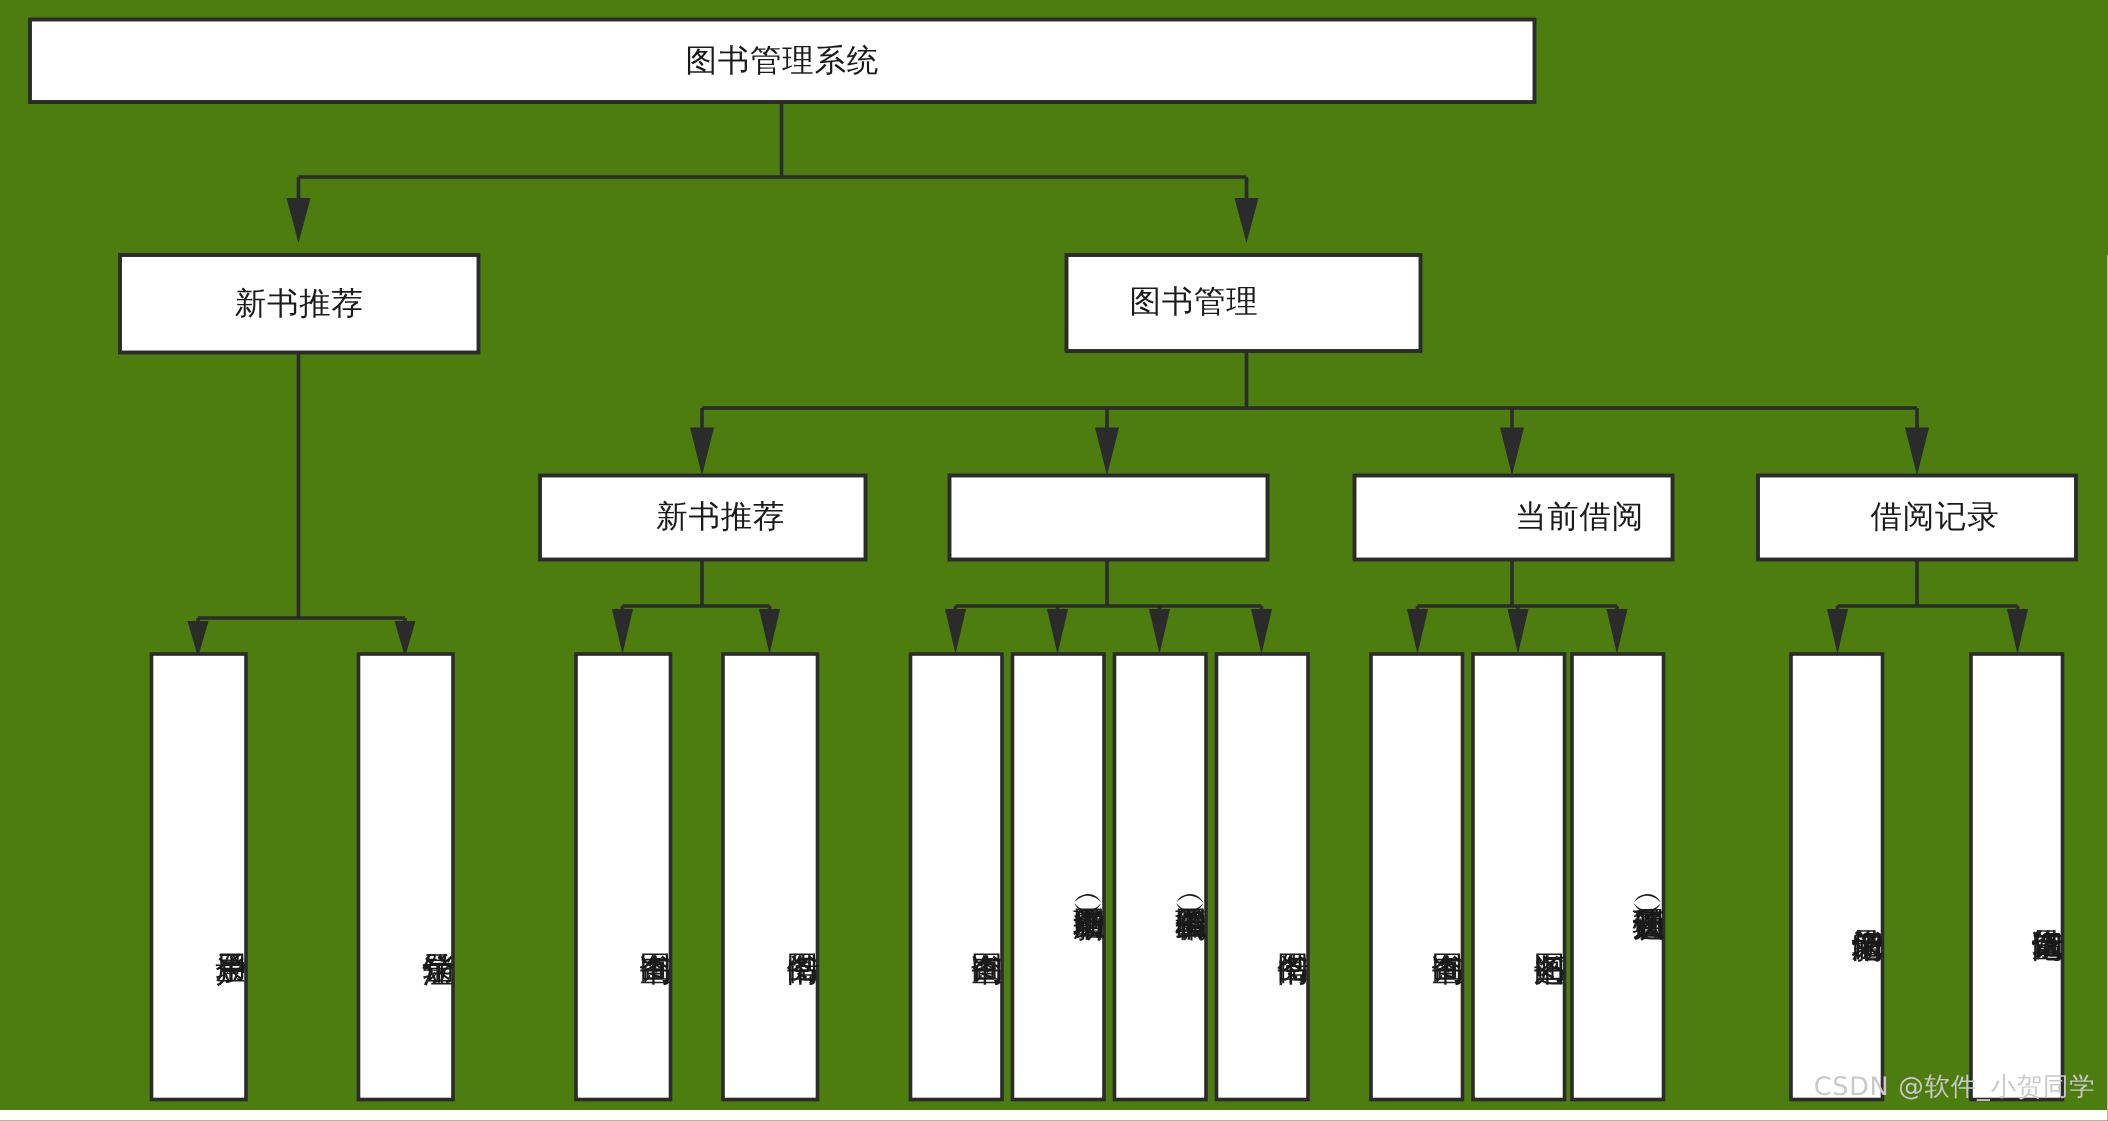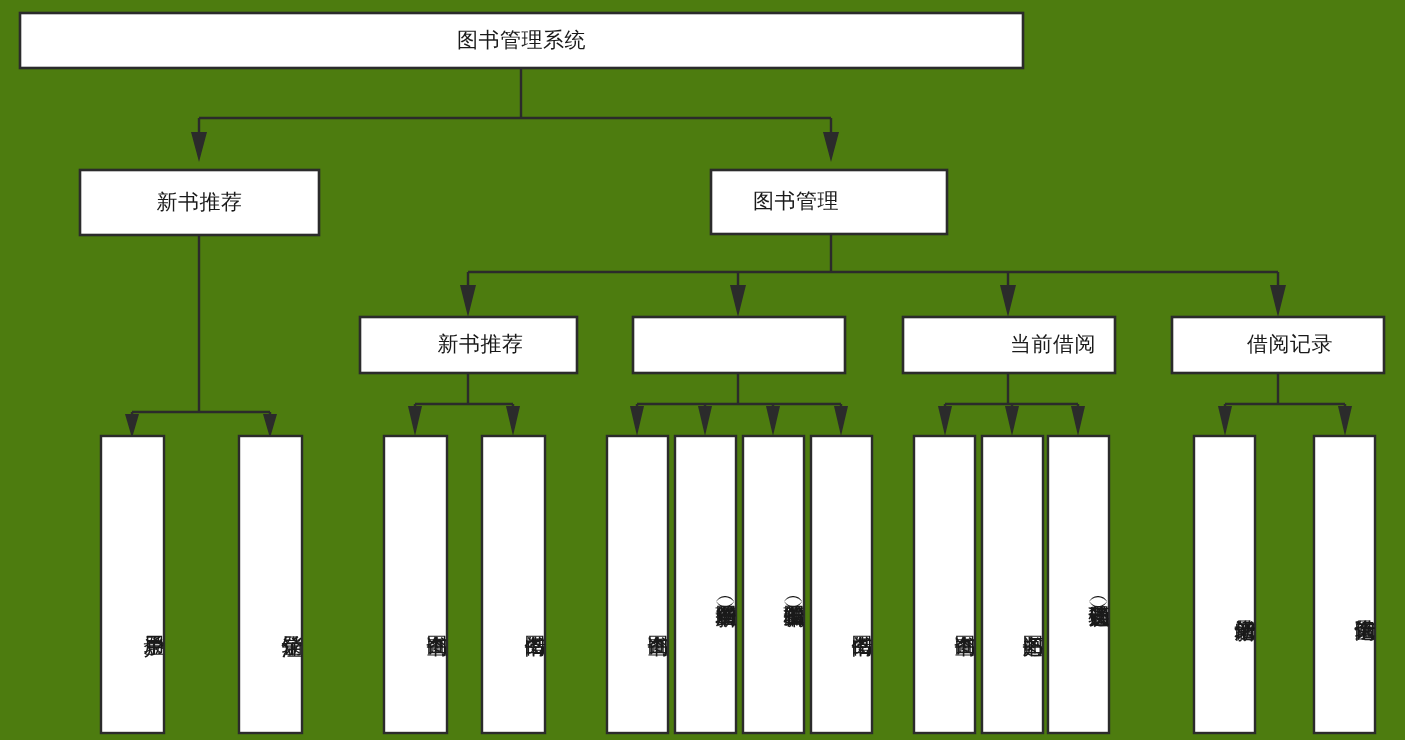--- a/index.html
+++ b/index.html
@@ -227,14 +227,15 @@
   <div class="leaf-label" style="left:914px; top:505px; width:61px; height:228px; align-items:flex-start;">查询图书</div>
 
   <div class="leaf-label" style="left:982px; top:505px; width:61px; height:228px; align-items:flex-start;">归还图书</div>
 
   <div class="leaf-label" style="left:1048px; top:445px; width:61px; height:288px; align-items:flex-start;">确认归还（管理员）</div>
 
   <div class="leaf-label" style="left:1194px; top:473px; width:61px; height:260px; align-items:flex-start;">新增借阅记录</div>
 
   <div class="leaf-label" style="left:1314px; top:473px; width:61px; height:260px; align-items:flex-start;">查询借阅记录</div>
 
+  <div class="watermark">CSDN @软件_小贺同学</div>
 
 </div>
 
 </body></html>

